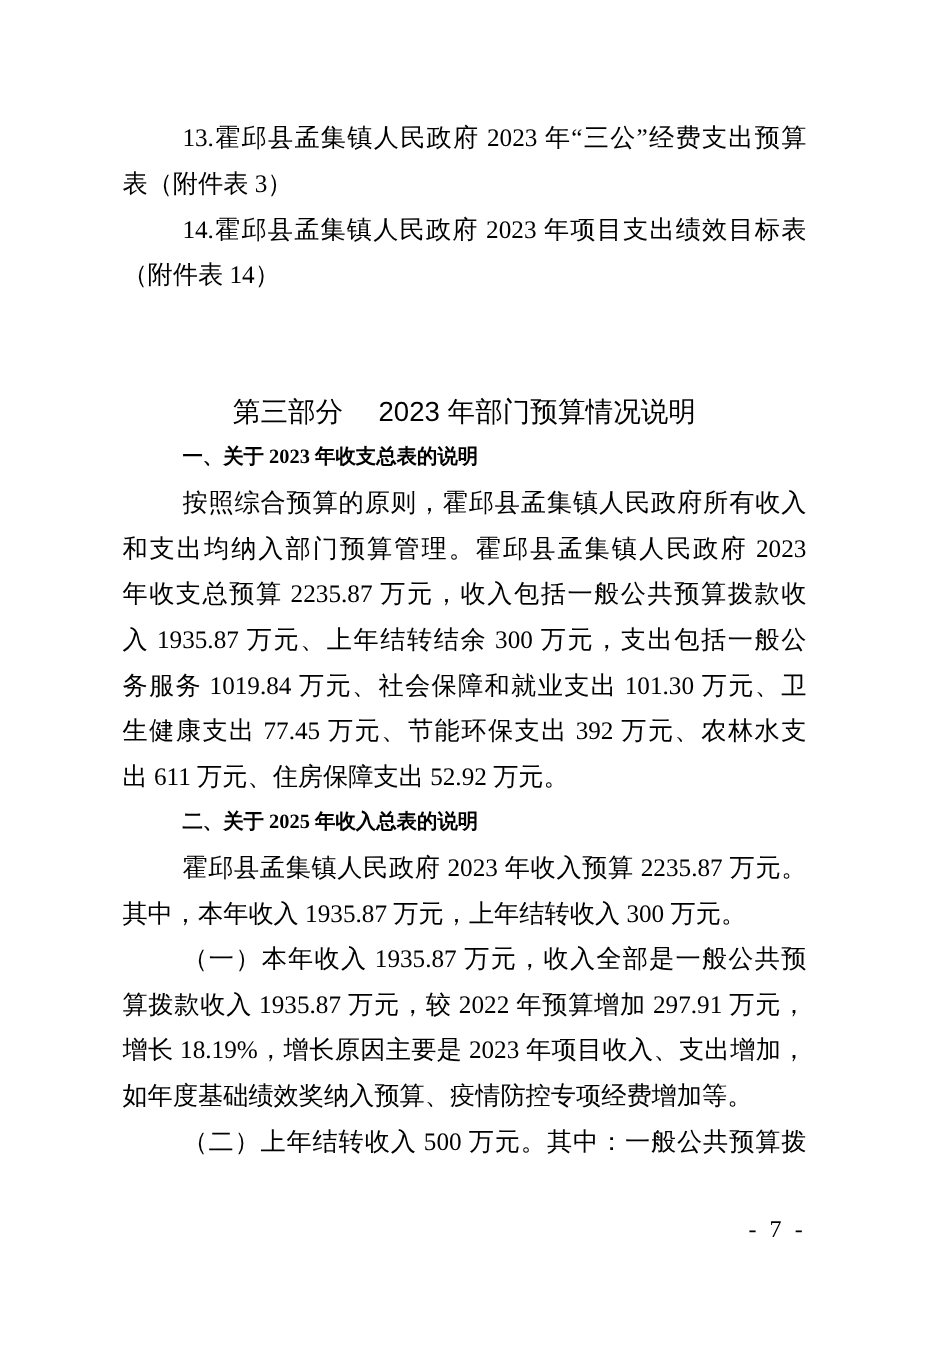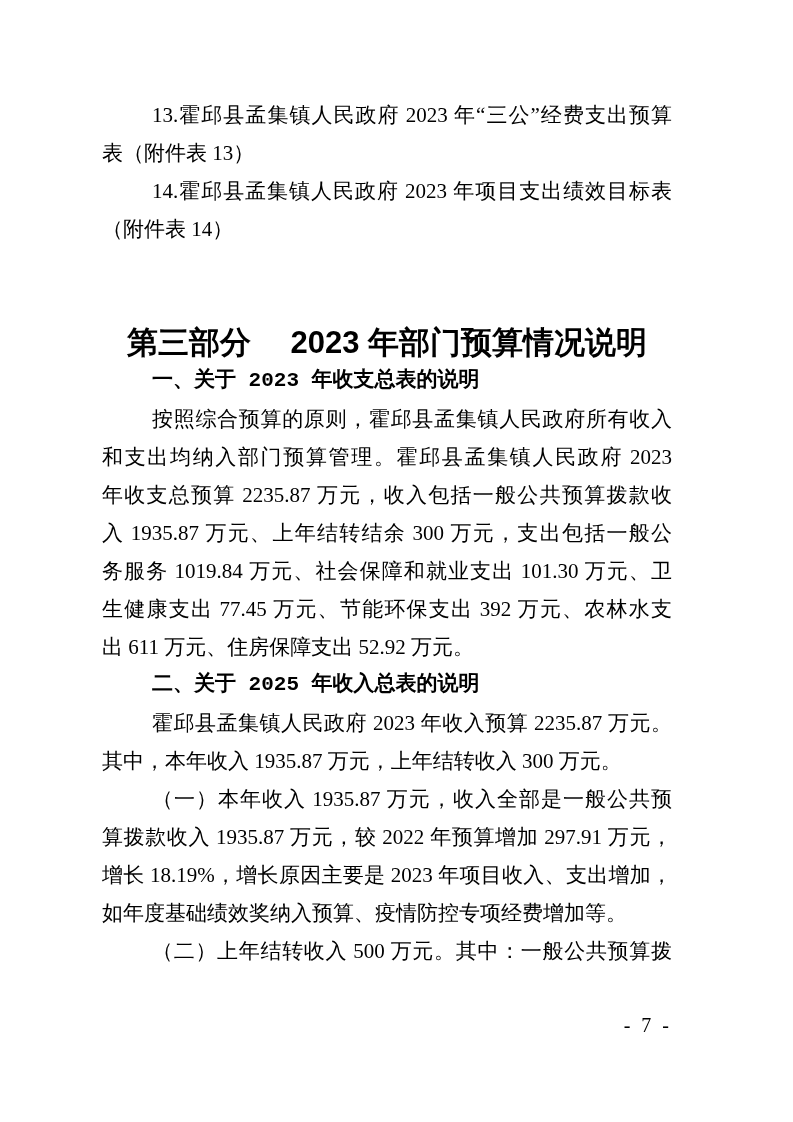--- a/index.html
+++ b/index.html
@@ -31,47 +31,47 @@
     white-space: normal;
   }
   .line.justify {
     text-align: justify;
     text-align-last: justify;
   }
   .line.indent { padding-left: 50px; }
   .line.center { text-align: center; text-align-last: center; padding-left: 0; }
   .block.heading .line {
     font-family: "Liberation Sans", "DejaVu Sans", sans-serif;
-    font-weight: bold;
-    font-size: 31px;
+    font-weight: normal;
+    font-size: 23px;
   }
   .block.subheading .line {
-    font-family: Liberation Mono, monospace;
+    font-family: Liberation Serif, serif;
     font-weight: bold;
-    font-size: 21px;
+    font-size: 17px;
   }
   .footer-pagenum {
     position: absolute;
     top: 1012px;
     right: 121px;
     font-size: 20px;
     line-height: 26px;
     letter-spacing: 3px;
     font-family: "Liberation Serif", "DejaVu Serif", serif;
     color: #000000;
   }
 </style>
 </head>
 <body>
 
 <div class="page">
   <div class="content">
       <div class="block body">
         <div class="line justify indent">13.霍邱县孟集镇人民政府 2023 年“三公”经费支出预算</div>
-        <div class="line">表（附件表 13）</div>
+        <div class="line">表（附件表 3）</div>
       </div>
       <div class="block body">
         <div class="line justify indent">14.霍邱县孟集镇人民政府 2023 年项目支出绩效目标表</div>
         <div class="line">（附件表 14）</div>
       </div>
       <div class="block spacer" style="height: 76px;"></div>
       <div class="block heading">
         <div class="line center">第三部分　 2023 年部门预算情况说明</div>
       </div>
       <div class="block subheading">

